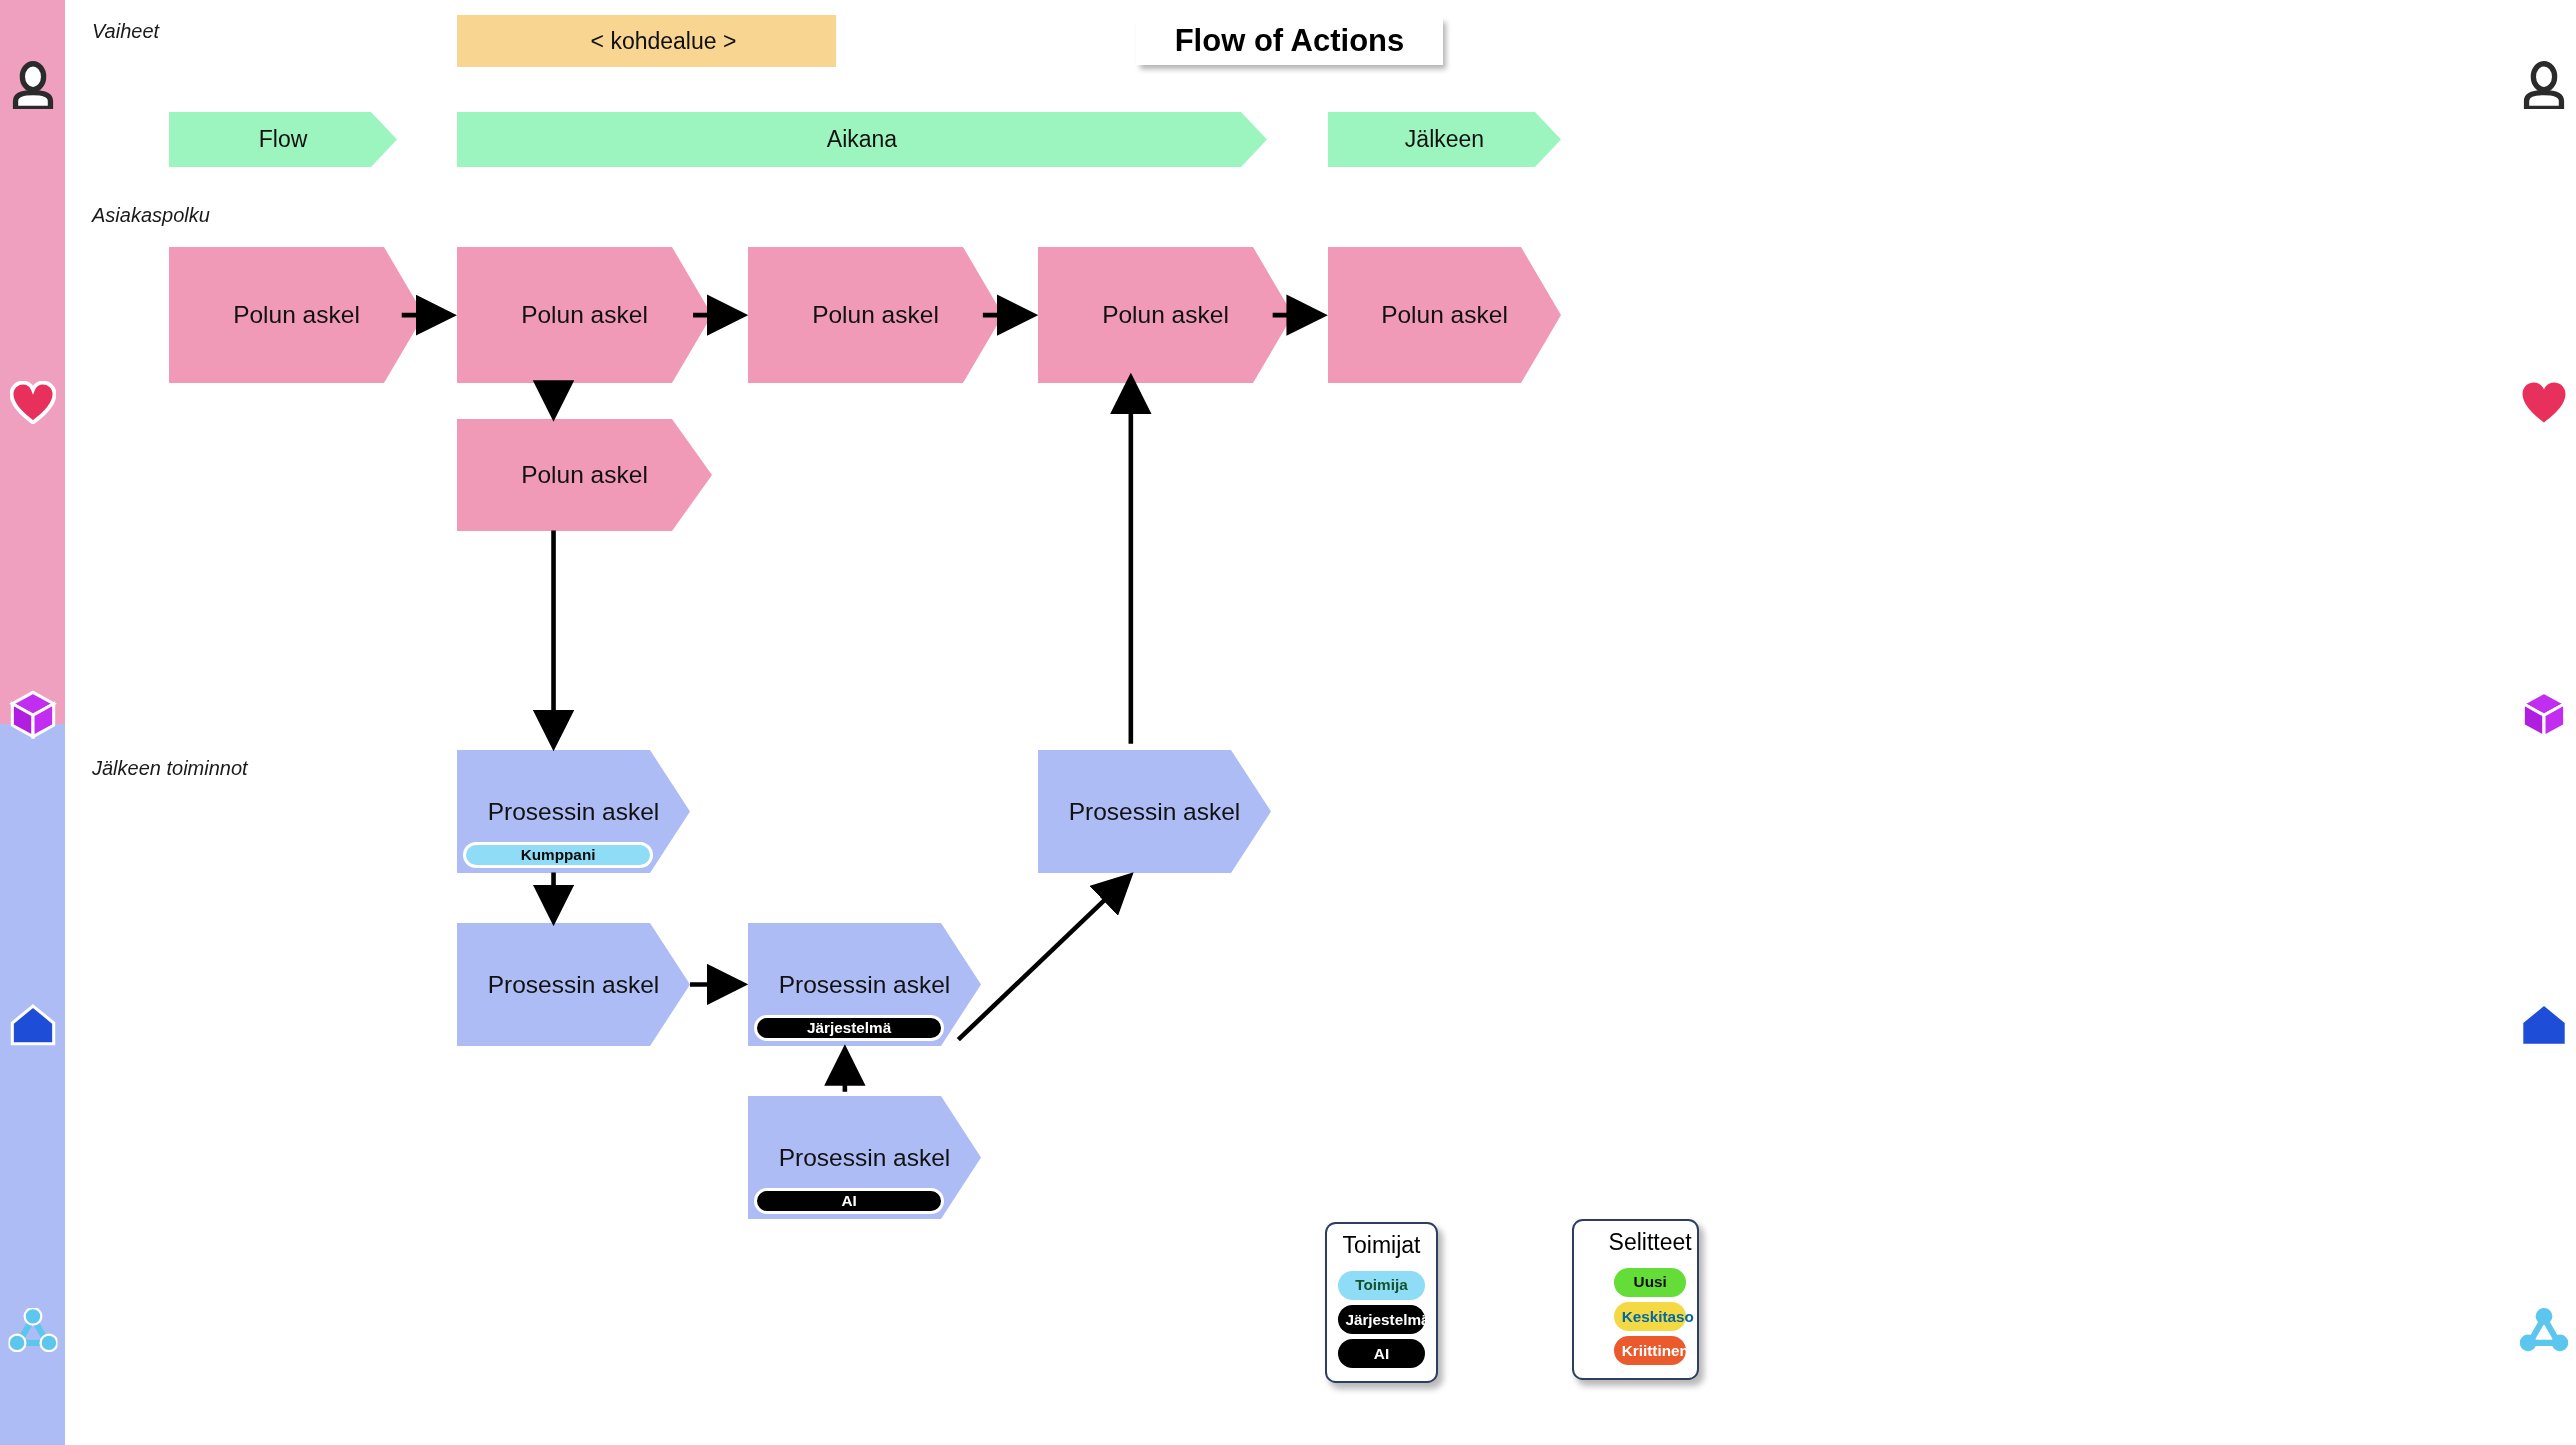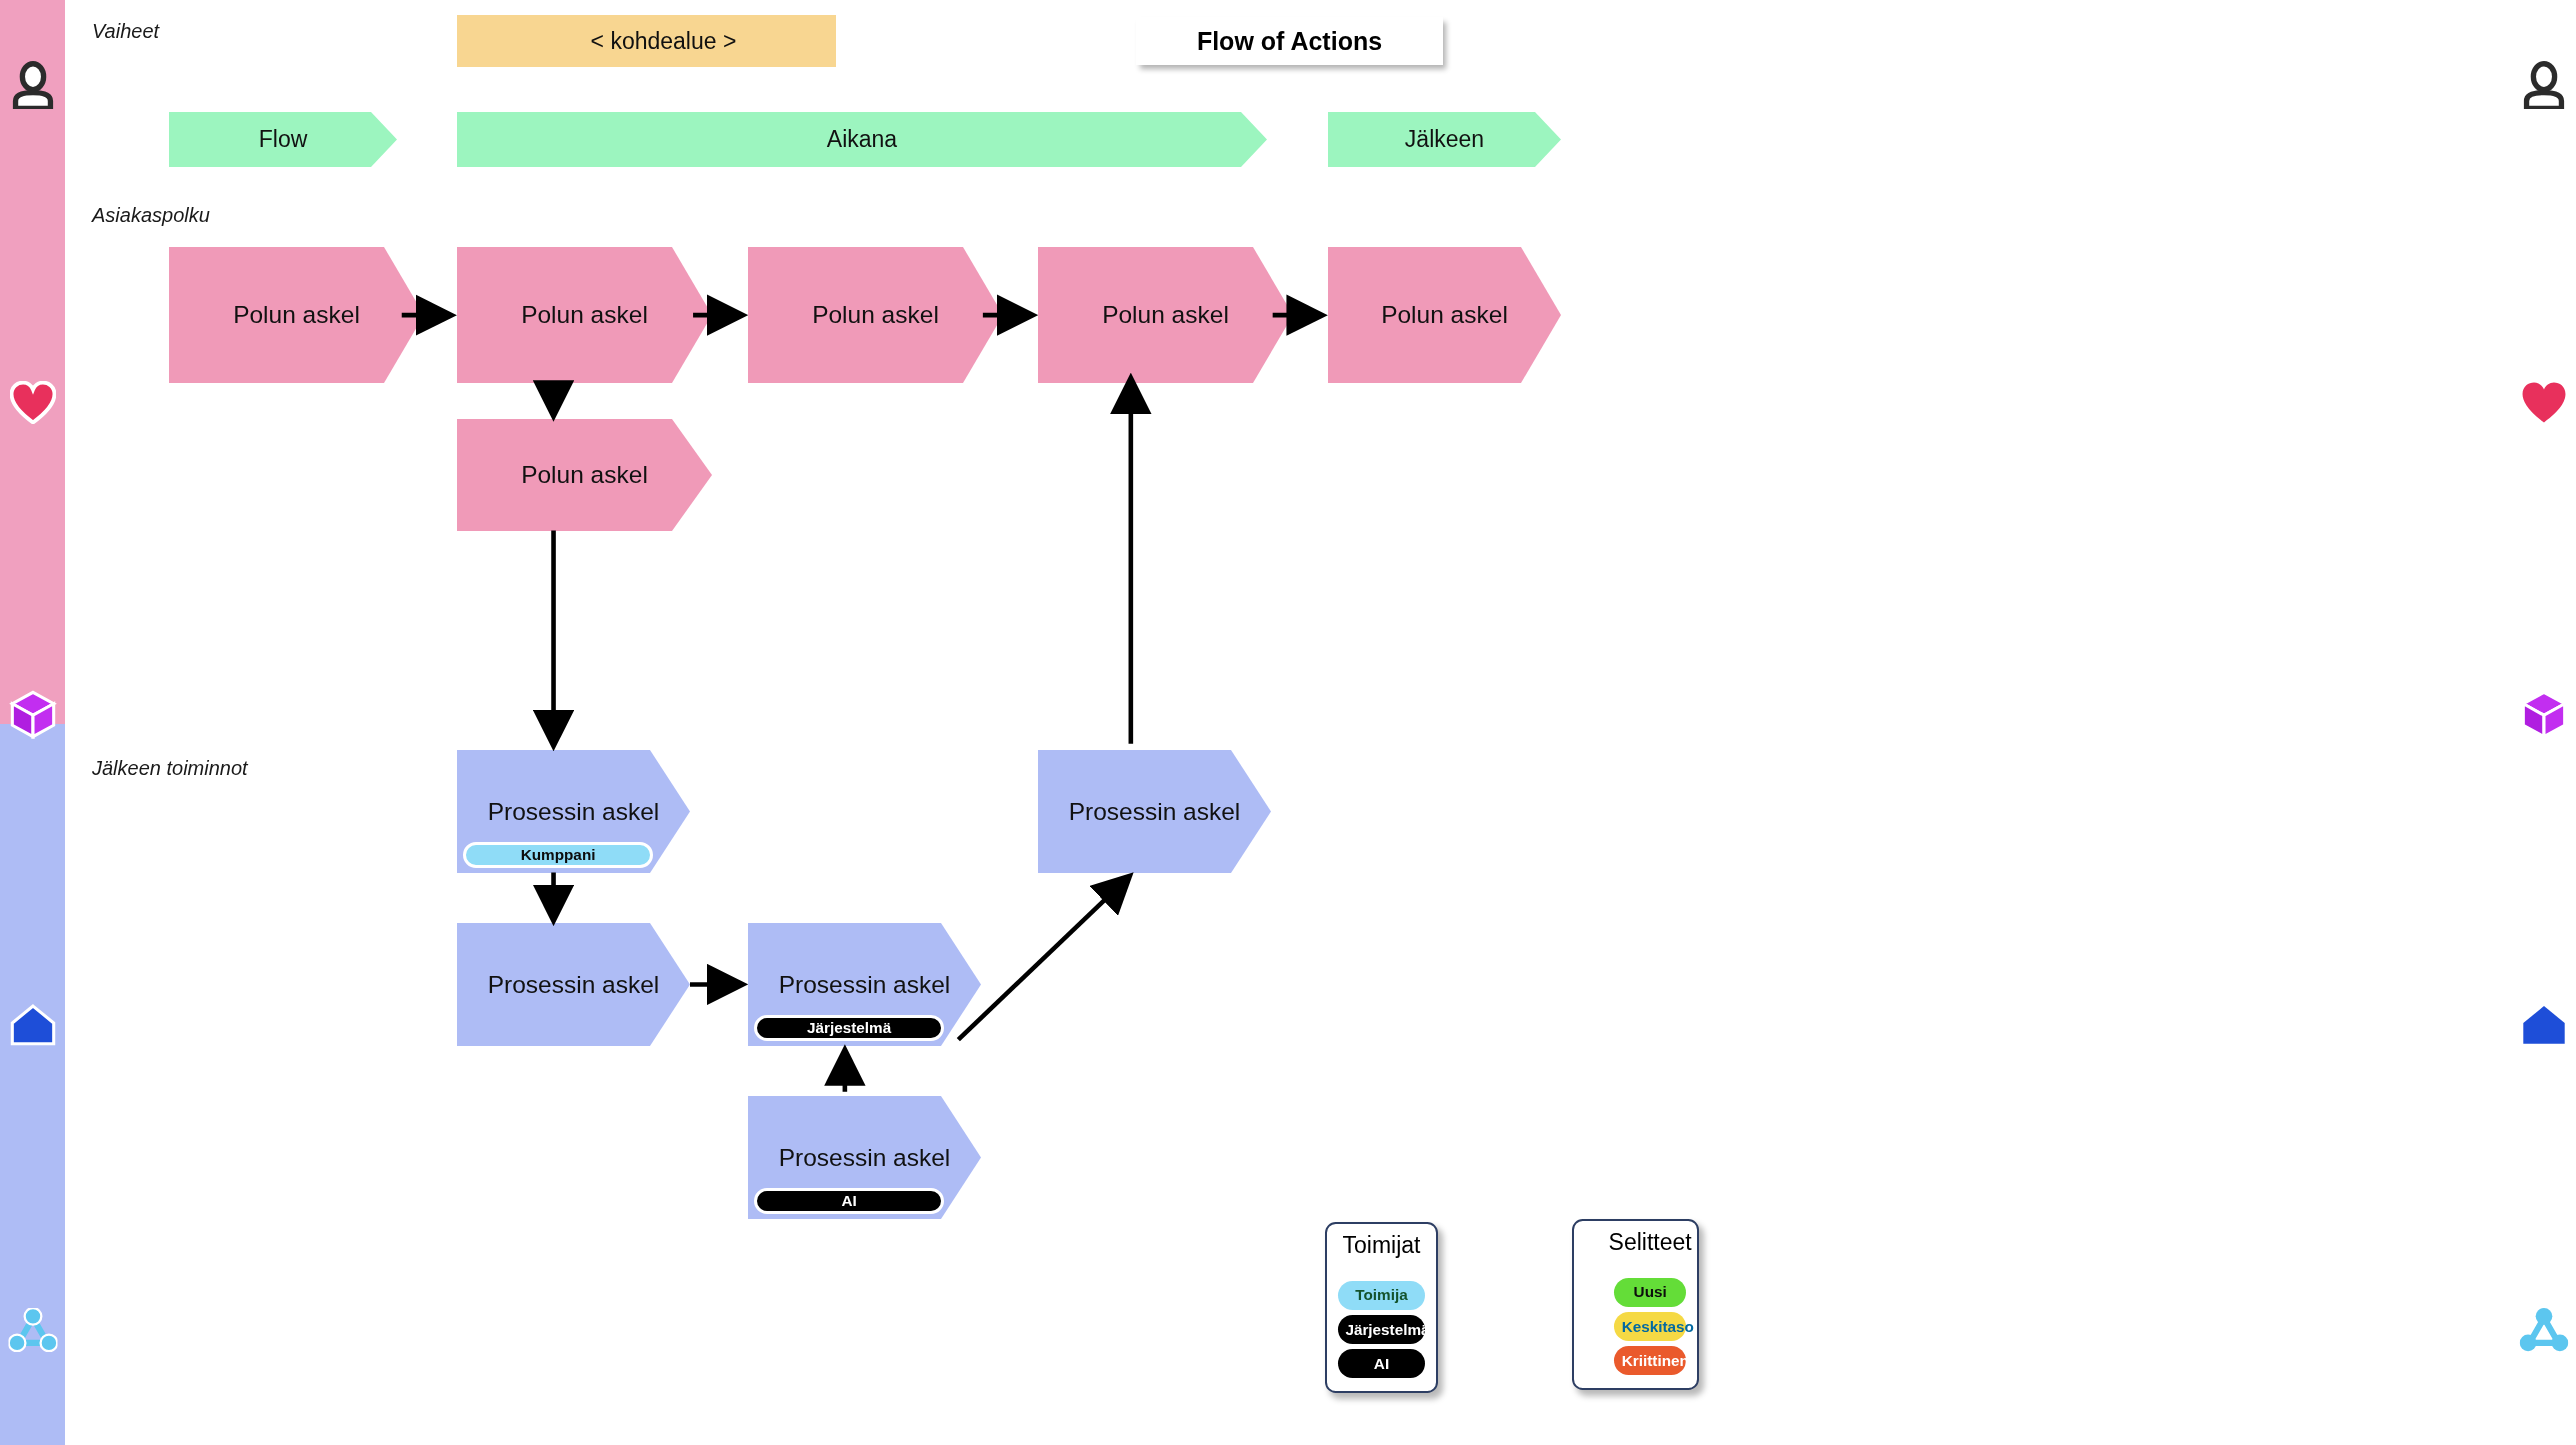--- a/index.html
+++ b/index.html
@@ -42,21 +42,21 @@
     white-space: nowrap;
     padding-left: 34px;
   }
 
   
   .title-card {
     position: absolute;
     background: #ffffff;
     box-shadow: 3.8px 4.6px 5.4px rgba(0,0,0,0.30);
     display: flex; align-items: center; justify-content: center;
-    font-size: 25px; font-weight: bold; color: #000;
+    font-size: 31px; font-weight: bold; color: #000;
     white-space: nowrap;
   }
 
   
   .chev {
     position: absolute;
     display: flex; align-items: center; justify-content: center;
     white-space: nowrap;
   }
   .chev-label { font-size: 23px; color: #111; }
@@ -84,21 +84,21 @@
   
   .legend {
     position: absolute;
     background: #ffffff;
     border: 2.3px solid #2d3e63;
     border-radius: 10.7px;
     box-shadow: 4.6px 5.4px 6.1px rgba(0,0,0,0.28);
     padding: 7.7px 10.7px 12.3px 10.7px;
     display: flex; flex-direction: column; align-items: center;
   }
-  .legend-title { font-size: 23px; color: #000; margin-bottom: 17px; white-space: nowrap; }
+  .legend-title { font-size: 23px; color: #000; margin-bottom: 7px; white-space: nowrap; }
   .legend-item {
     width: 100%;
     border-radius: 766px;
     margin-top: 5.4px;
     text-align: center;
     font-size: 15.3px; font-weight: bold;
     padding: 5.4px 7.7px;
     white-space: nowrap;
   }
 </style>

